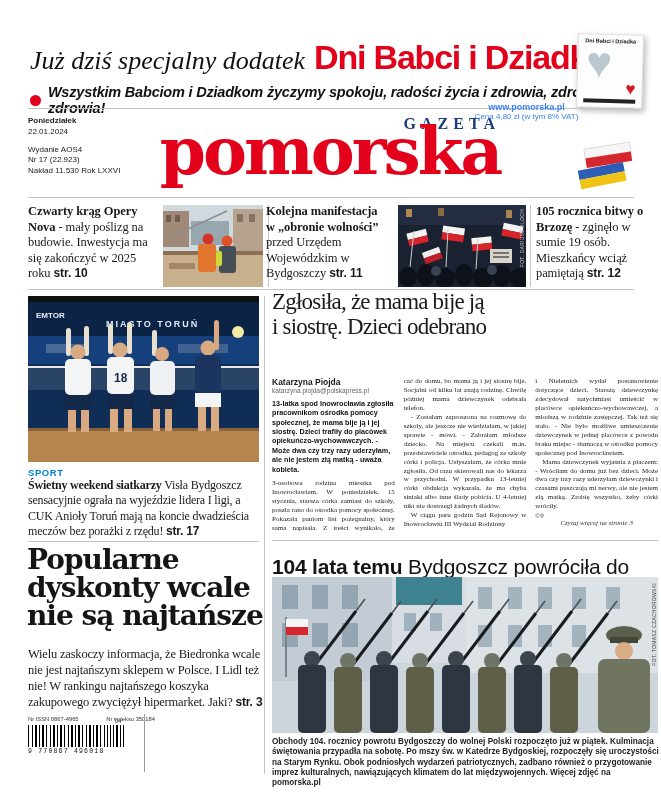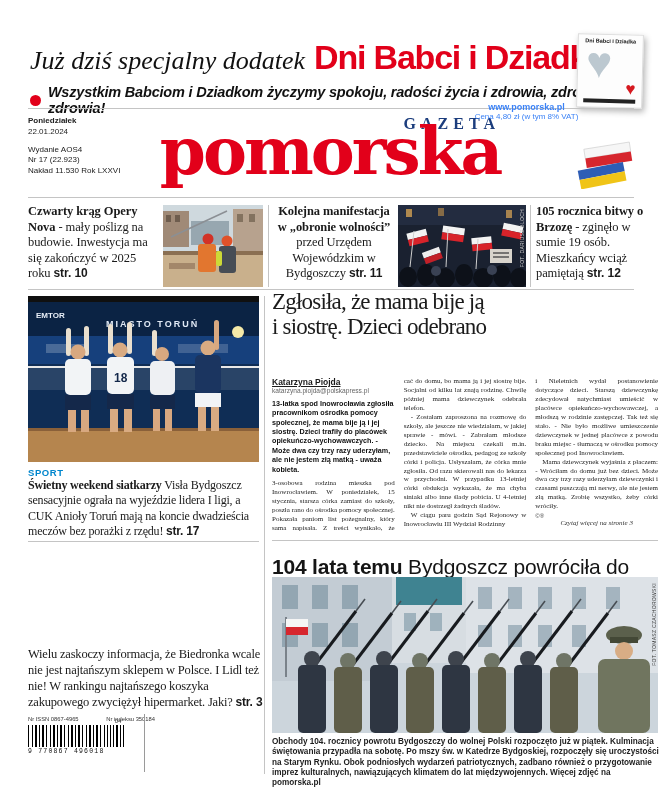--- a/index.html
+++ b/index.html
@@ -37,21 +37,21 @@
   #m-site{font-weight:bold;font-size:9px;}
   #m-price{font-size:8px;margin-top:0;}
   #m-flags{left:577px;top:141px;}
 
   
   .teaser{position:absolute;top:204px;font-family:"Liberation Serif",serif;font-size:12.5px;
           line-height:1.24;letter-spacing:-0.1px;color:#1a1a1a;}
   .teaser b{font-weight:bold;}
   .page-ref{font-family:"Liberation Sans",sans-serif;font-weight:bold;font-size:12px;}
   #teaser-1{left:28px;width:132px;}
-  #teaser-2{left:274px;width:120px;text-align:center;}
+  #teaser-2{left:266px;width:120px;}
   #teaser-3{left:536px;width:121px;}
   .tphoto{position:absolute;top:205px;overflow:hidden;}
   #photo-1{left:163px;width:100px;height:82px;}
   #photo-2{left:398px;width:128px;height:82px;}
 
   
   #blackbar{left:28px;top:296px;width:231px;height:6px;background:#101010;}
   #vb-photo{left:28px;top:302px;width:231px;height:160px;overflow:hidden;}
   #sport-label{left:28px;top:467px;color:#0086cd;font-weight:bold;font-size:9.5px;letter-spacing:0.6px;}
   #sport-text{left:28px;top:478px;width:234px;font-family:"Liberation Serif",serif;
@@ -71,21 +71,21 @@
             background:repeating-linear-gradient(90deg,#000 0 1.3px,#fff 1.3px 3.2px);}
   #vd3{left:144px;top:714px;height:58px;background:#9a9a9a;}
   #emerytury{left:152px;top:714px;width:108px;font-family:"Liberation Serif",serif;
              font-size:12.5px;line-height:1.22;letter-spacing:-0.2px;}
 
   
   #main-headline{left:272px;top:290px;width:388px;font-family:"Liberation Serif",serif;
                  font-size:23px;line-height:1.07;letter-spacing:-0.8px;color:#1b1b1b;}
   #article-cols{left:272px;top:377px;width:386px;height:158px;display:flex;gap:9px;overflow:hidden;}
   .acol{flex:1 1 0;min-width:0;}
-  #byline-name{font-size:8.5px;font-weight:bold;text-decoration:underline;}
+  #byline-name{font-size:8.5px;font-weight:bold;}
   #byline-mail{font-size:6.6px;color:#666;margin-bottom:5px;}
   #lead{font-size:7.2px;font-weight:bold;line-height:1.3;margin-bottom:5px;color:#111;}
   .bodytxt{font-family:"Liberation Serif",serif;font-size:7px;line-height:1.28;
            text-align:justify;color:#1c1c1c;}
   .bodytxt.indent{text-indent:7px;}
   #end-mark{font-size:6px;color:#444;margin-top:2px;}
   #more-line{font-family:"Liberation Serif",serif;font-style:italic;font-size:7px;color:#333;text-align:center;}
 
   
   #rocz-label{left:272px;top:545px;color:#d52027;font-weight:bold;font-size:9px;letter-spacing:0.4px;margin-top:48px;}
@@ -283,20 +283,25 @@
       </g>
       <circle cx="210" cy="30" r="6" fill="#f5e9a8"></circle>
     </svg>
   </div>
   <div class="abs" id="sport-label">SPORT</div>
   <div class="abs" id="sport-text">
     <b>Świetny weekend siatkarzy</b><span> Visła Bydgoszcz sensacyjnie ograła na wyjeździe lidera I ligi, a CUK Anioły Toruń mają na koncie dwadzieścia meczów bez porażki z rzędu! </span><span class="page-ref">str. 17</span>
   </div>
   <div class="hline" style="left:28px;top:541px;width:231px;"></div>
 
+  <div class="abs" id="d-headline">
+    <div>Popularne</div>
+    <div>dyskonty wcale</div>
+    <div>nie są najtańsze</div>
+  </div>
   <div class="abs" id="d-body">
     <span>Wielu zaskoczy informacja, że Biedronka wcale nie jest najtańszym sklepem w Polsce.  I Lidl też nie! W rankingu najtańszego koszyka zakupowego zwyciężył hipermarket. Jaki? </span><span class="page-ref">str. 3</span>
   </div>
 
   <div class="abs" id="issn-row">
     <span>Nr ISSN 0867-4965</span>
     <span>Nr indeksu 350184</span>
   </div>
   <div class="abs" id="barcode"></div>
   <div class="abs" id="barcode-digits">9 770867 496018</div>

